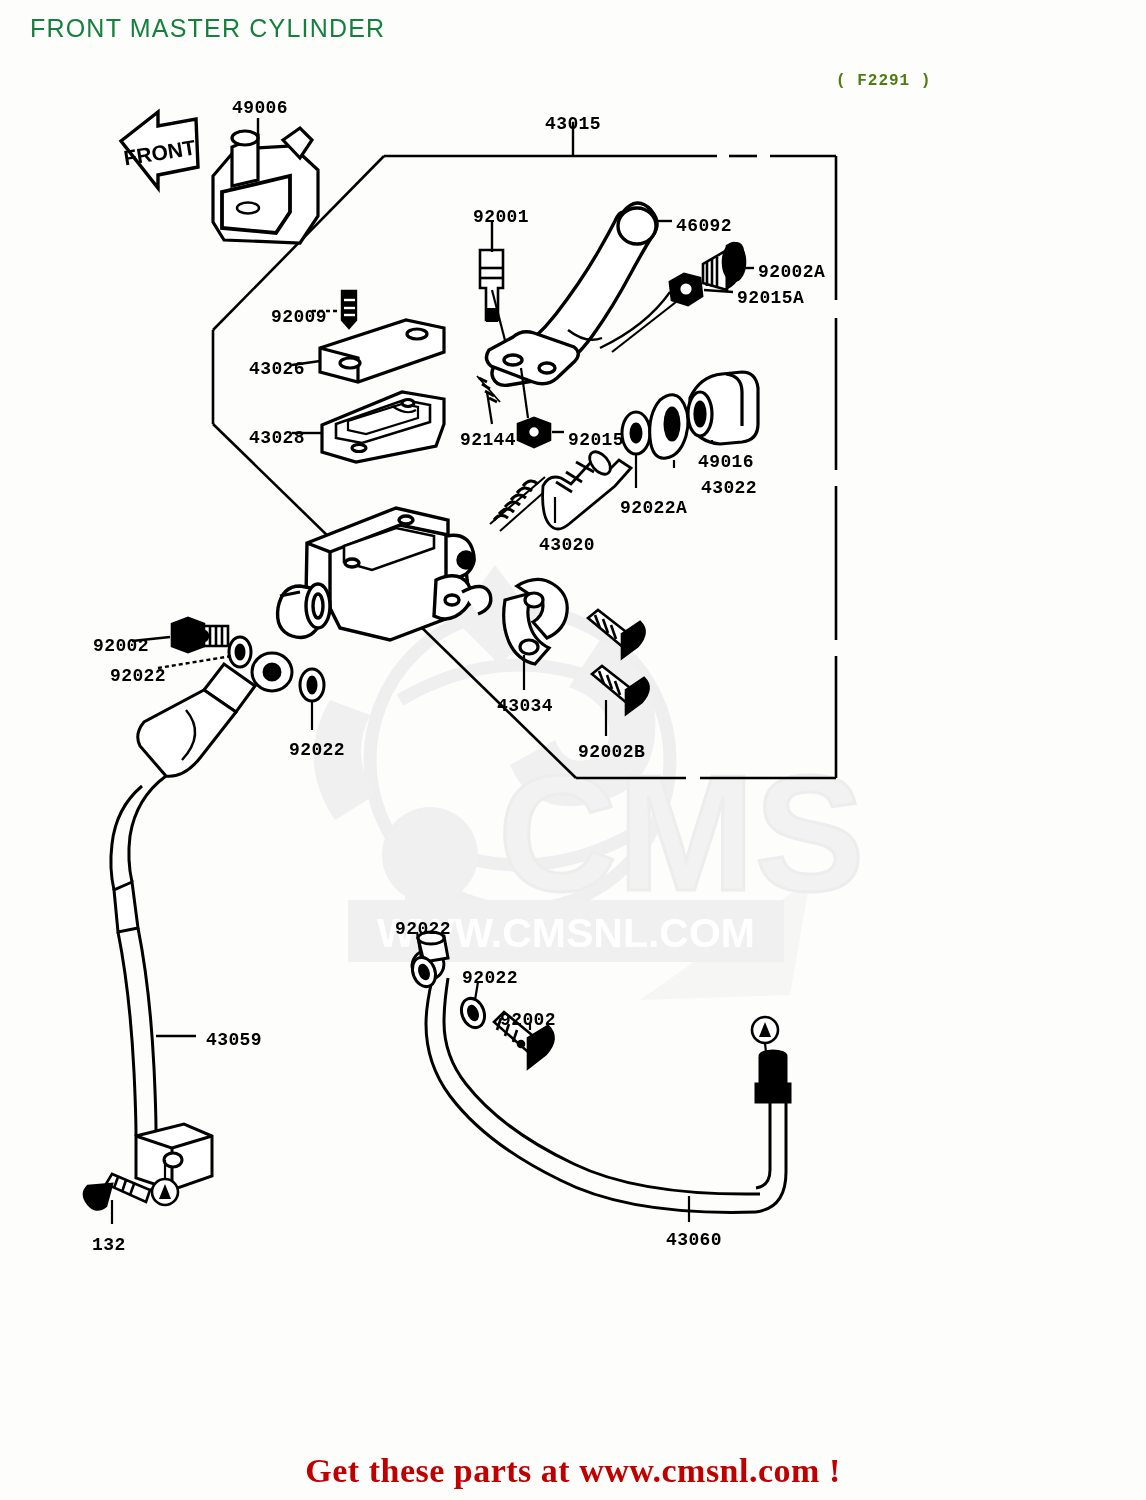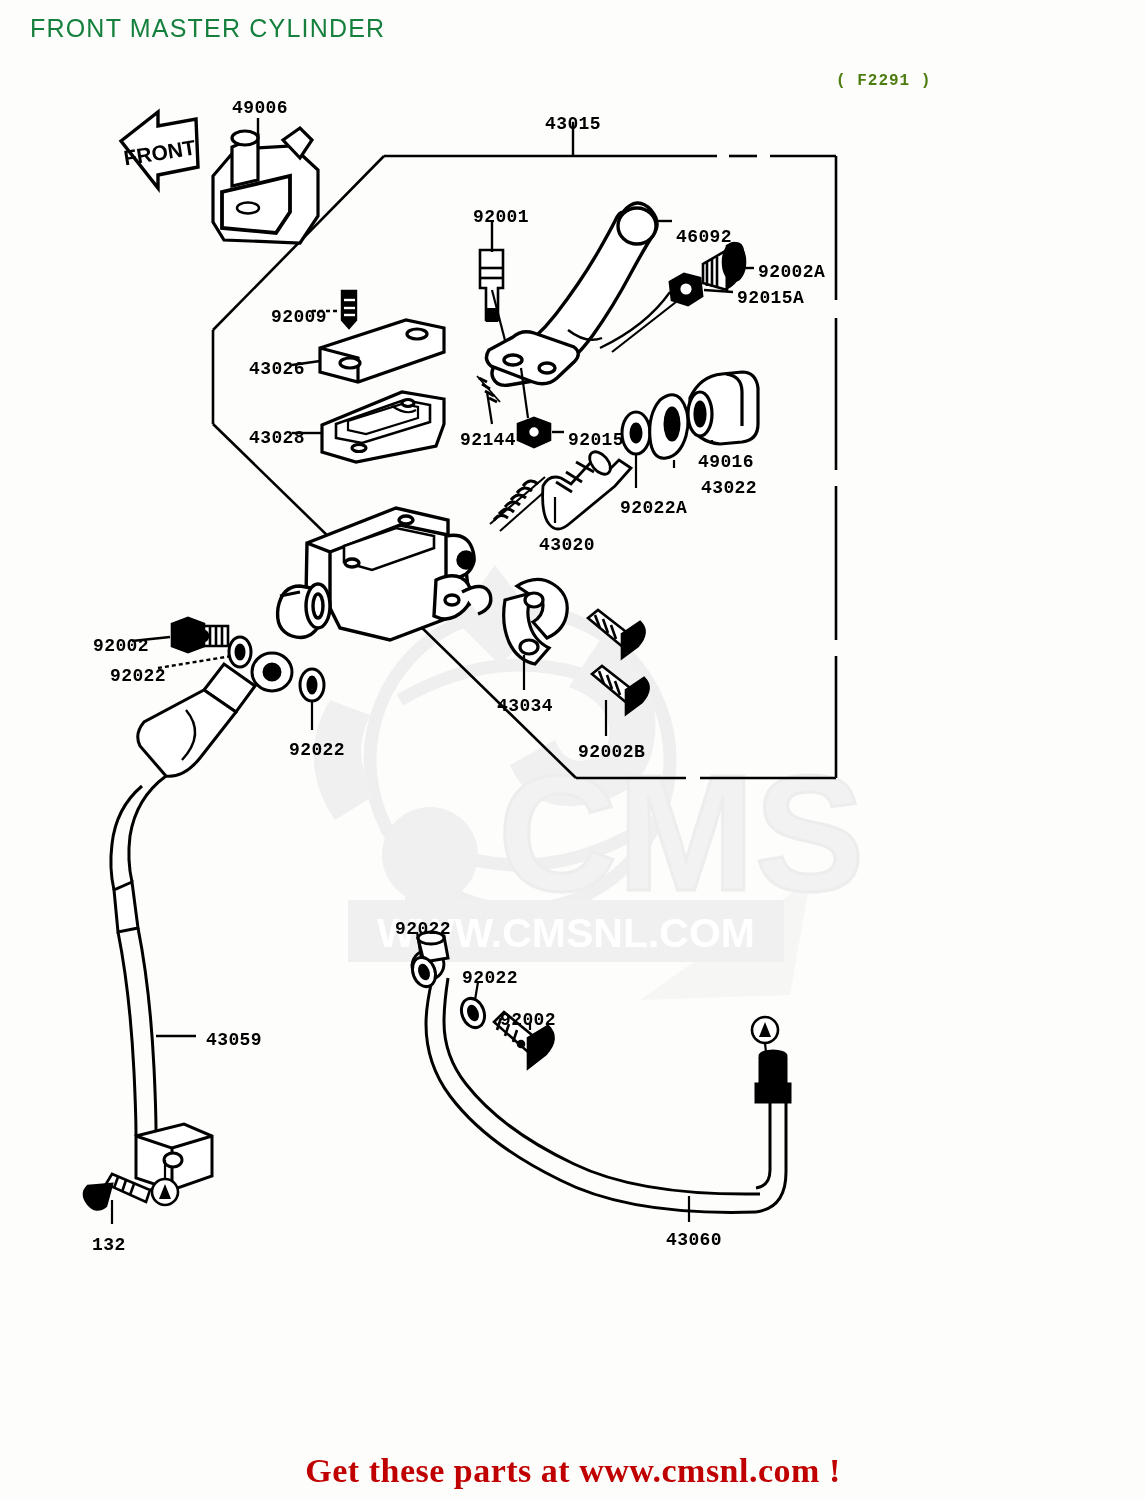--- a/index.html
+++ b/index.html
@@ -374,21 +374,21 @@
   <line x1="530" y1="1022" x2="530" y2="1030" stroke="#000" stroke-width="2.2"></line>
 
 </svg>
 
 <div class="code-ref" style="left:836px;top:72px;">( F2291 )</div>
 
 <div id="labels">
     <div class="plabel" style="left: 232px; top: 98px;">49006</div>
     <div class="plabel" style="left: 545px; top: 114px;">43015</div>
     <div class="plabel" style="left: 473px; top: 207px;">92001</div>
-    <div class="plabel" style="left: 676px; top: 216px; margin-top: 11px;">46092</div>
+    <div class="plabel" style="left: 676px; top: 216px;">46092</div>
     <div class="plabel" style="left: 758px; top: 262px;">92002A</div>
     <div class="plabel" style="left: 737px; top: 288px;">92015A</div>
     <div class="plabel" style="left: 271px; top: 307px;">92009</div>
     <div class="plabel" style="left: 249px; top: 359px;">43026</div>
     <div class="plabel" style="left: 249px; top: 428px;">43028</div>
     <div class="plabel" style="left: 460px; top: 430px;">92144</div>
     <div class="plabel" style="left: 568px; top: 430px;">92015</div>
     <div class="plabel" style="left: 698px; top: 452px;">49016</div>
     <div class="plabel" style="left: 653px; top: 478px; margin-left: 48px;">43022</div>
     <div class="plabel" style="left: 620px; top: 498px;">92022A</div>

